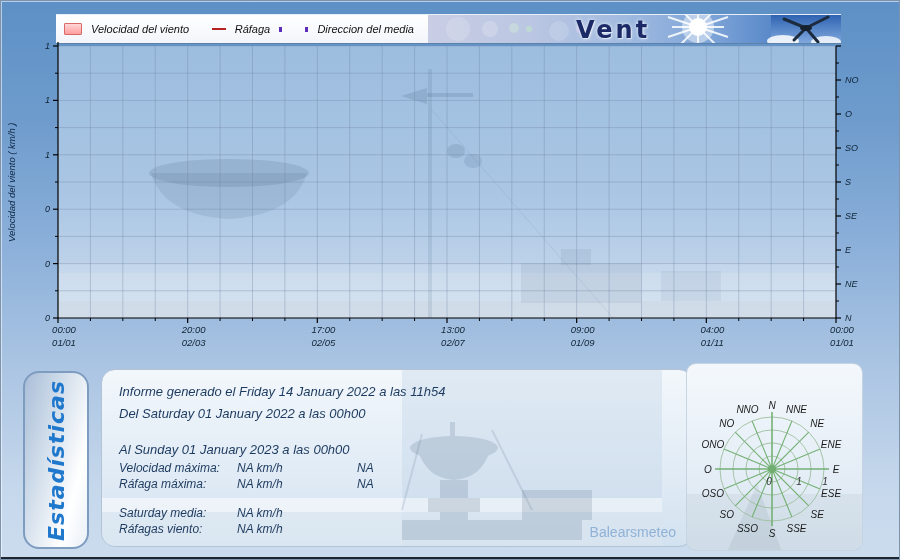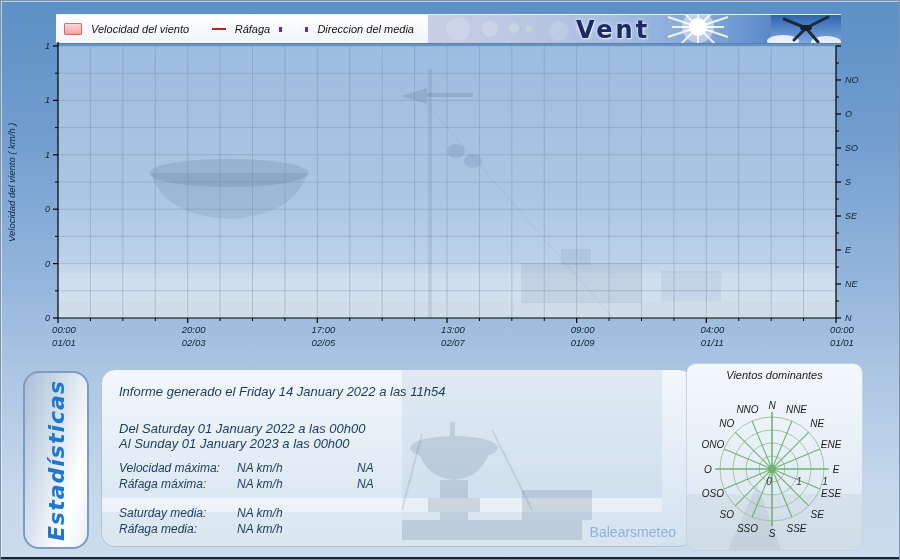--- a/index.html
+++ b/index.html
@@ -271,47 +271,46 @@
         <rect x="348" y="52" width="5" height="26"></rect>
         <rect x="420" y="120" width="70" height="30"></rect>
         <rect x="300" y="150" width="180" height="20"></rect>
       </g>
       <g stroke="#4a637e" opacity="0.15" stroke-width="2">
         <line x1="390" y1="60" x2="430" y2="140"></line>
         <line x1="320" y1="64" x2="300" y2="140"></line>
       </g>
     </svg>
     <div class="stats-line" style="top:14px">Informe generado el Friday 14 January 2022 a las 11h54</div>
-    <div class="stats-line" style="top:51px">Del Saturday 01 January 2022 a las 00h00</div>
-    <div class="stats-line" style="top:66px">Al Sunday 01 January 2023 a las 00h00</div>
+    <div class="stats-line" style="top:36px">Del Saturday 01 January 2022 a las 00h00</div>
+    <div class="stats-line" style="top:72px">Al Sunday 01 January 2023 a las 00h00</div>
     <div id="stats-rows">
         <div class="stats-row">
           <span style="left: 17px; top: 91px;">Velocidad máxima:</span>
           <span style="left: 135px; top: 91px;">NA km/h</span>
           <span style="left: 255px; top: 91px;">NA</span>
         </div>
         <div class="stats-row">
           <span style="left: 17px; top: 107px;">Ráfaga máxima:</span>
           <span style="left: 135px; top: 107px;">NA km/h</span>
           <span style="left: 255px; top: 107px;">NA</span>
         </div>
         <div class="stats-row">
           <span style="left: 17px; top: 136px;">Saturday media:</span>
           <span style="left: 135px; top: 136px;">NA km/h</span>
         </div>
         <div class="stats-row">
-          <span style="left: 17px; top: 152px;">Ráfaga media:</span>
+          <span style="left: 17px; top: 152px;">Ráfagas viento:</span>
           <span style="left: 135px; top: 152px;">NA km/h</span>
         </div>
       </div>
     <div class="brand">Balearsmeteo</div>
   </div>
 
   <div class="rose-panel">
-    <div class="rose-title">Vientos dominantes</div>
     <svg id="rose-svg" width="177" height="188" viewBox="0 0 177 188">
         <rect x="0" y="130" width="177" height="58" fill="#b9c6ce" opacity="0.25"></rect>
         <polygon points="40,188 70,120 95,188" fill="#9fb0ba" opacity="0.25"></polygon>
         <circle cx="85" cy="105" r="13" fill="none" stroke="#9fbf9f" stroke-width="1" opacity="0.9"></circle>
         <circle cx="85" cy="105" r="26" fill="none" stroke="#9fbf9f" stroke-width="1" opacity="0.9"></circle>
         <circle cx="85" cy="105" r="39" fill="none" stroke="#9fbf9f" stroke-width="1" opacity="0.9"></circle>
         <circle cx="85" cy="105" r="52" fill="none" stroke="#9fbf9f" stroke-width="1" opacity="0.9"></circle>
         <line x1="85" y1="105" x2="85" y2="48" stroke="#6fae6f" stroke-width="1.6" opacity="0.95"></line>
         <line x1="85" y1="105" x2="104.89953848298467" y2="56.95826430941309" stroke="#6fae6f" stroke-width="1.1" opacity="0.95"></line>
         <line x1="85" y1="105" x2="121.76955262170048" y2="68.23044737829953" stroke="#6fae6f" stroke-width="1.1" opacity="0.95"></line>

